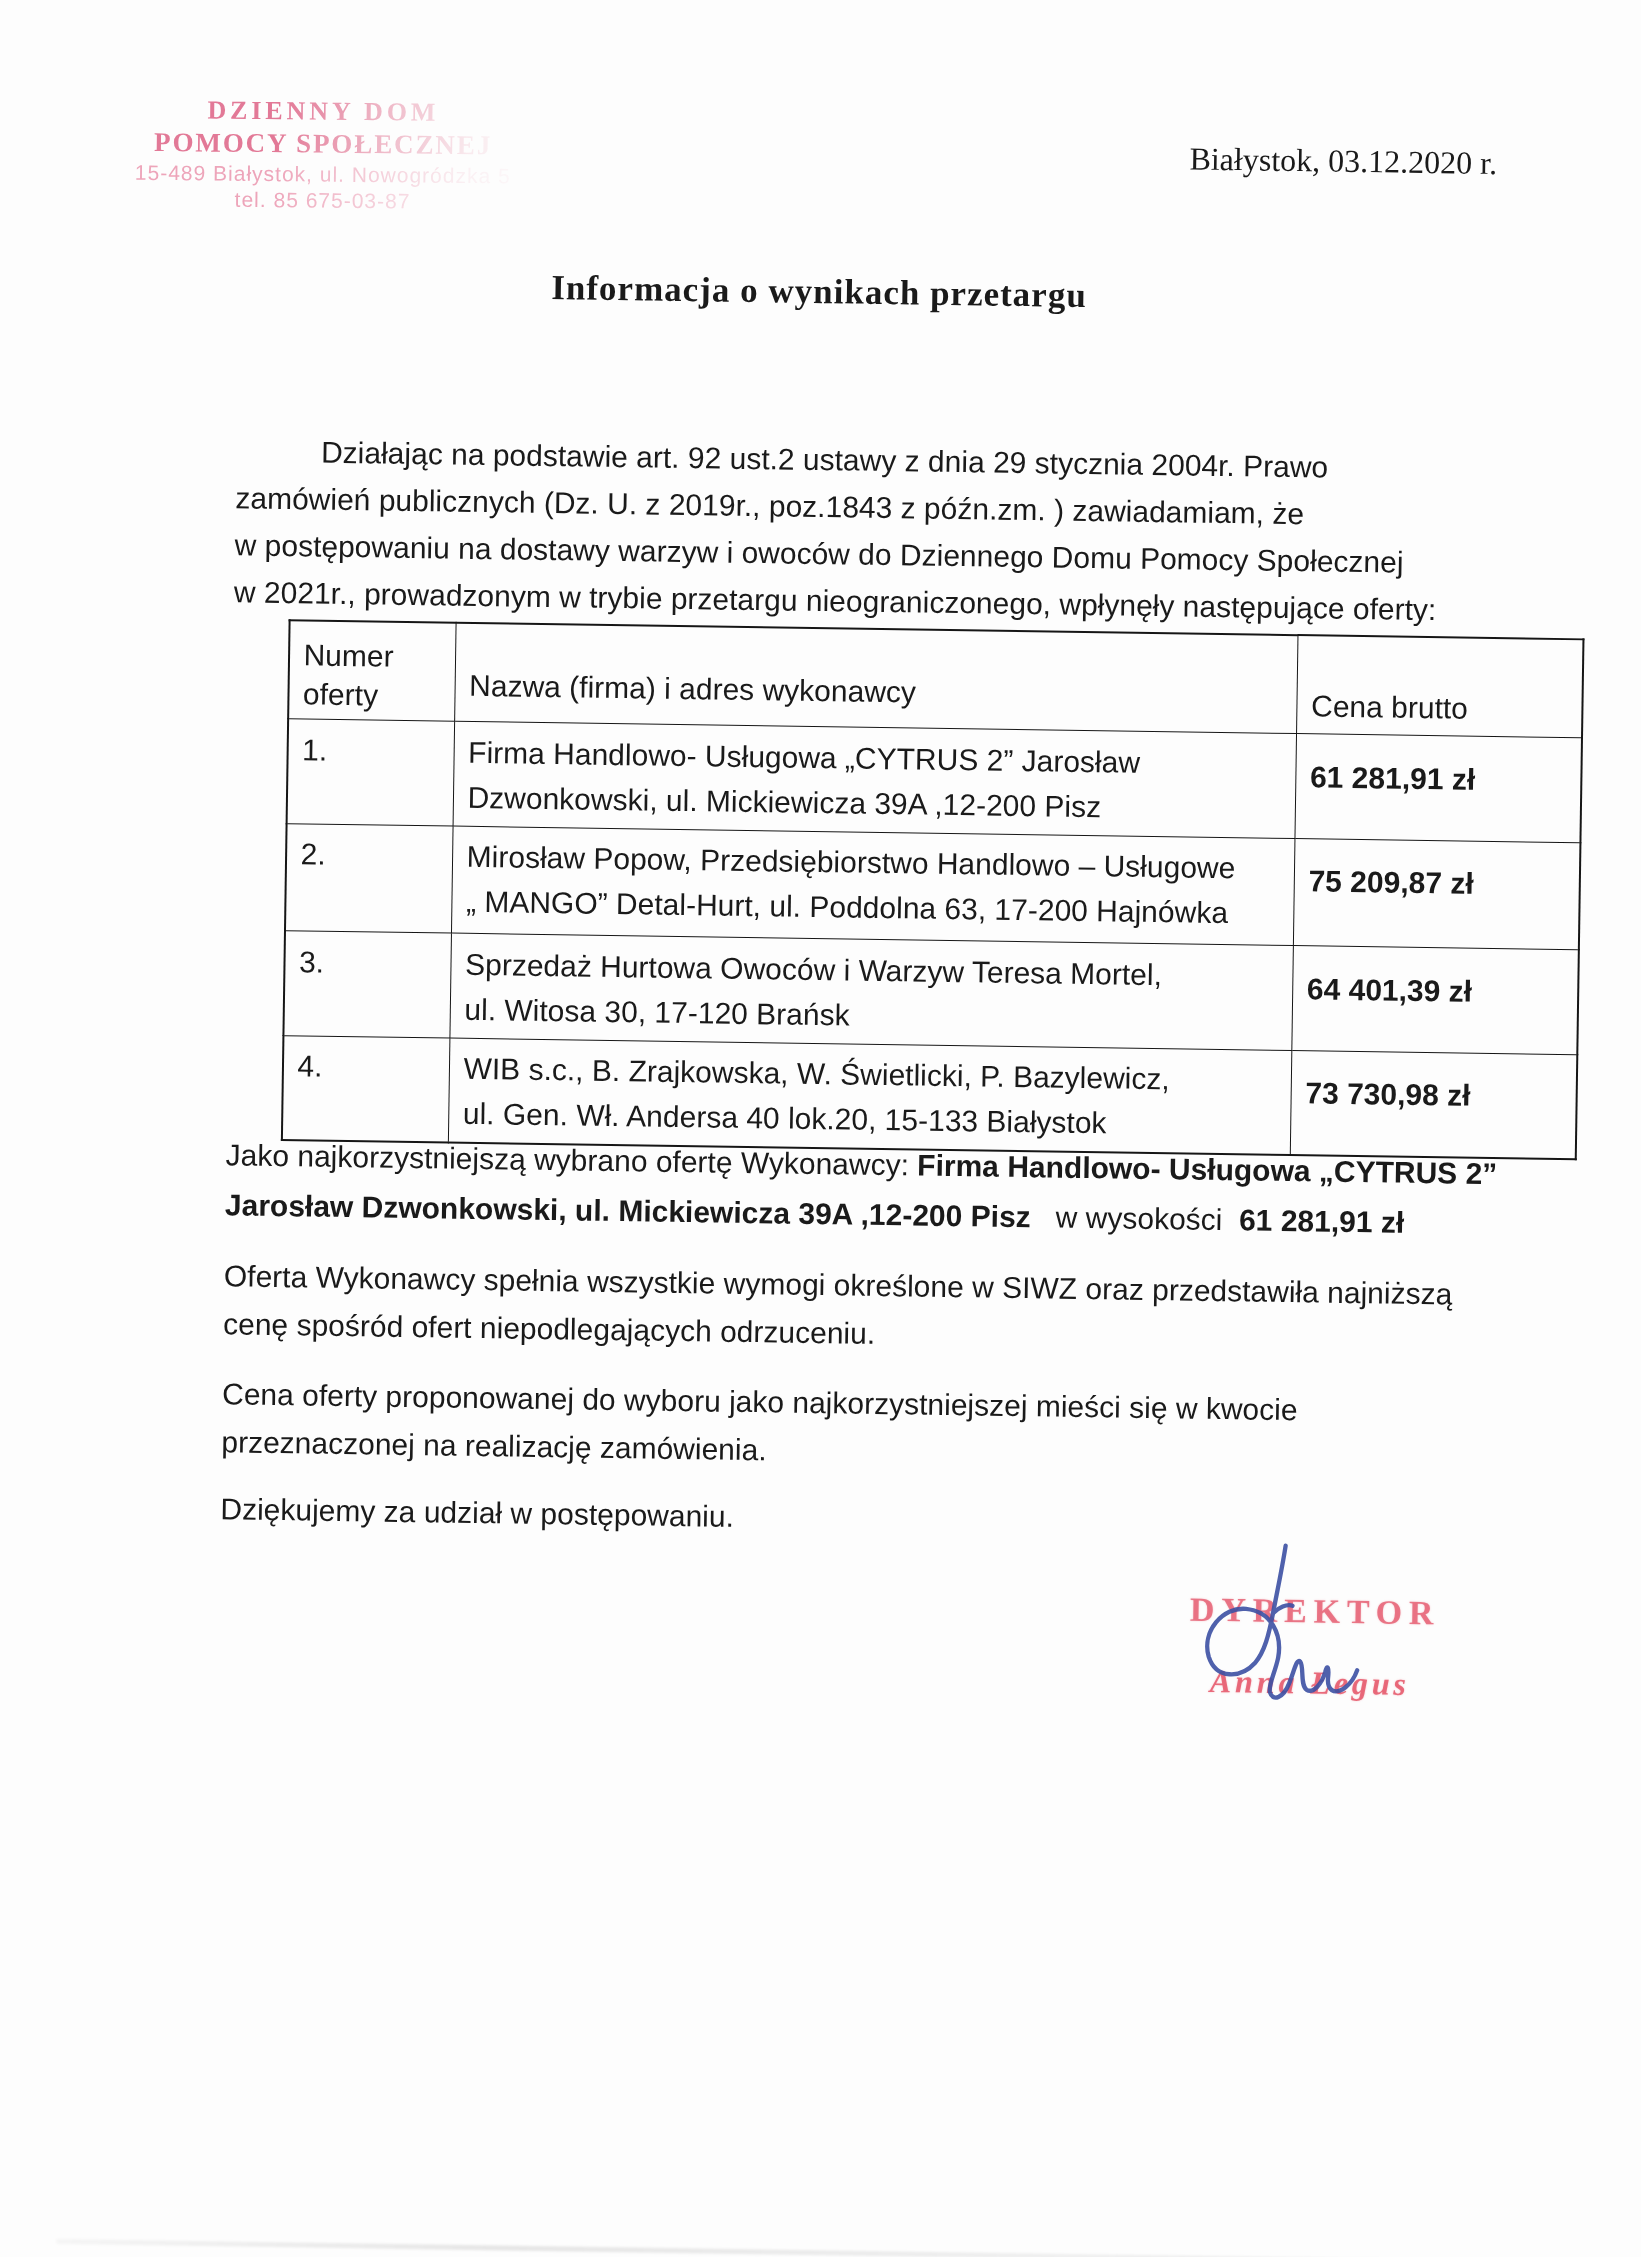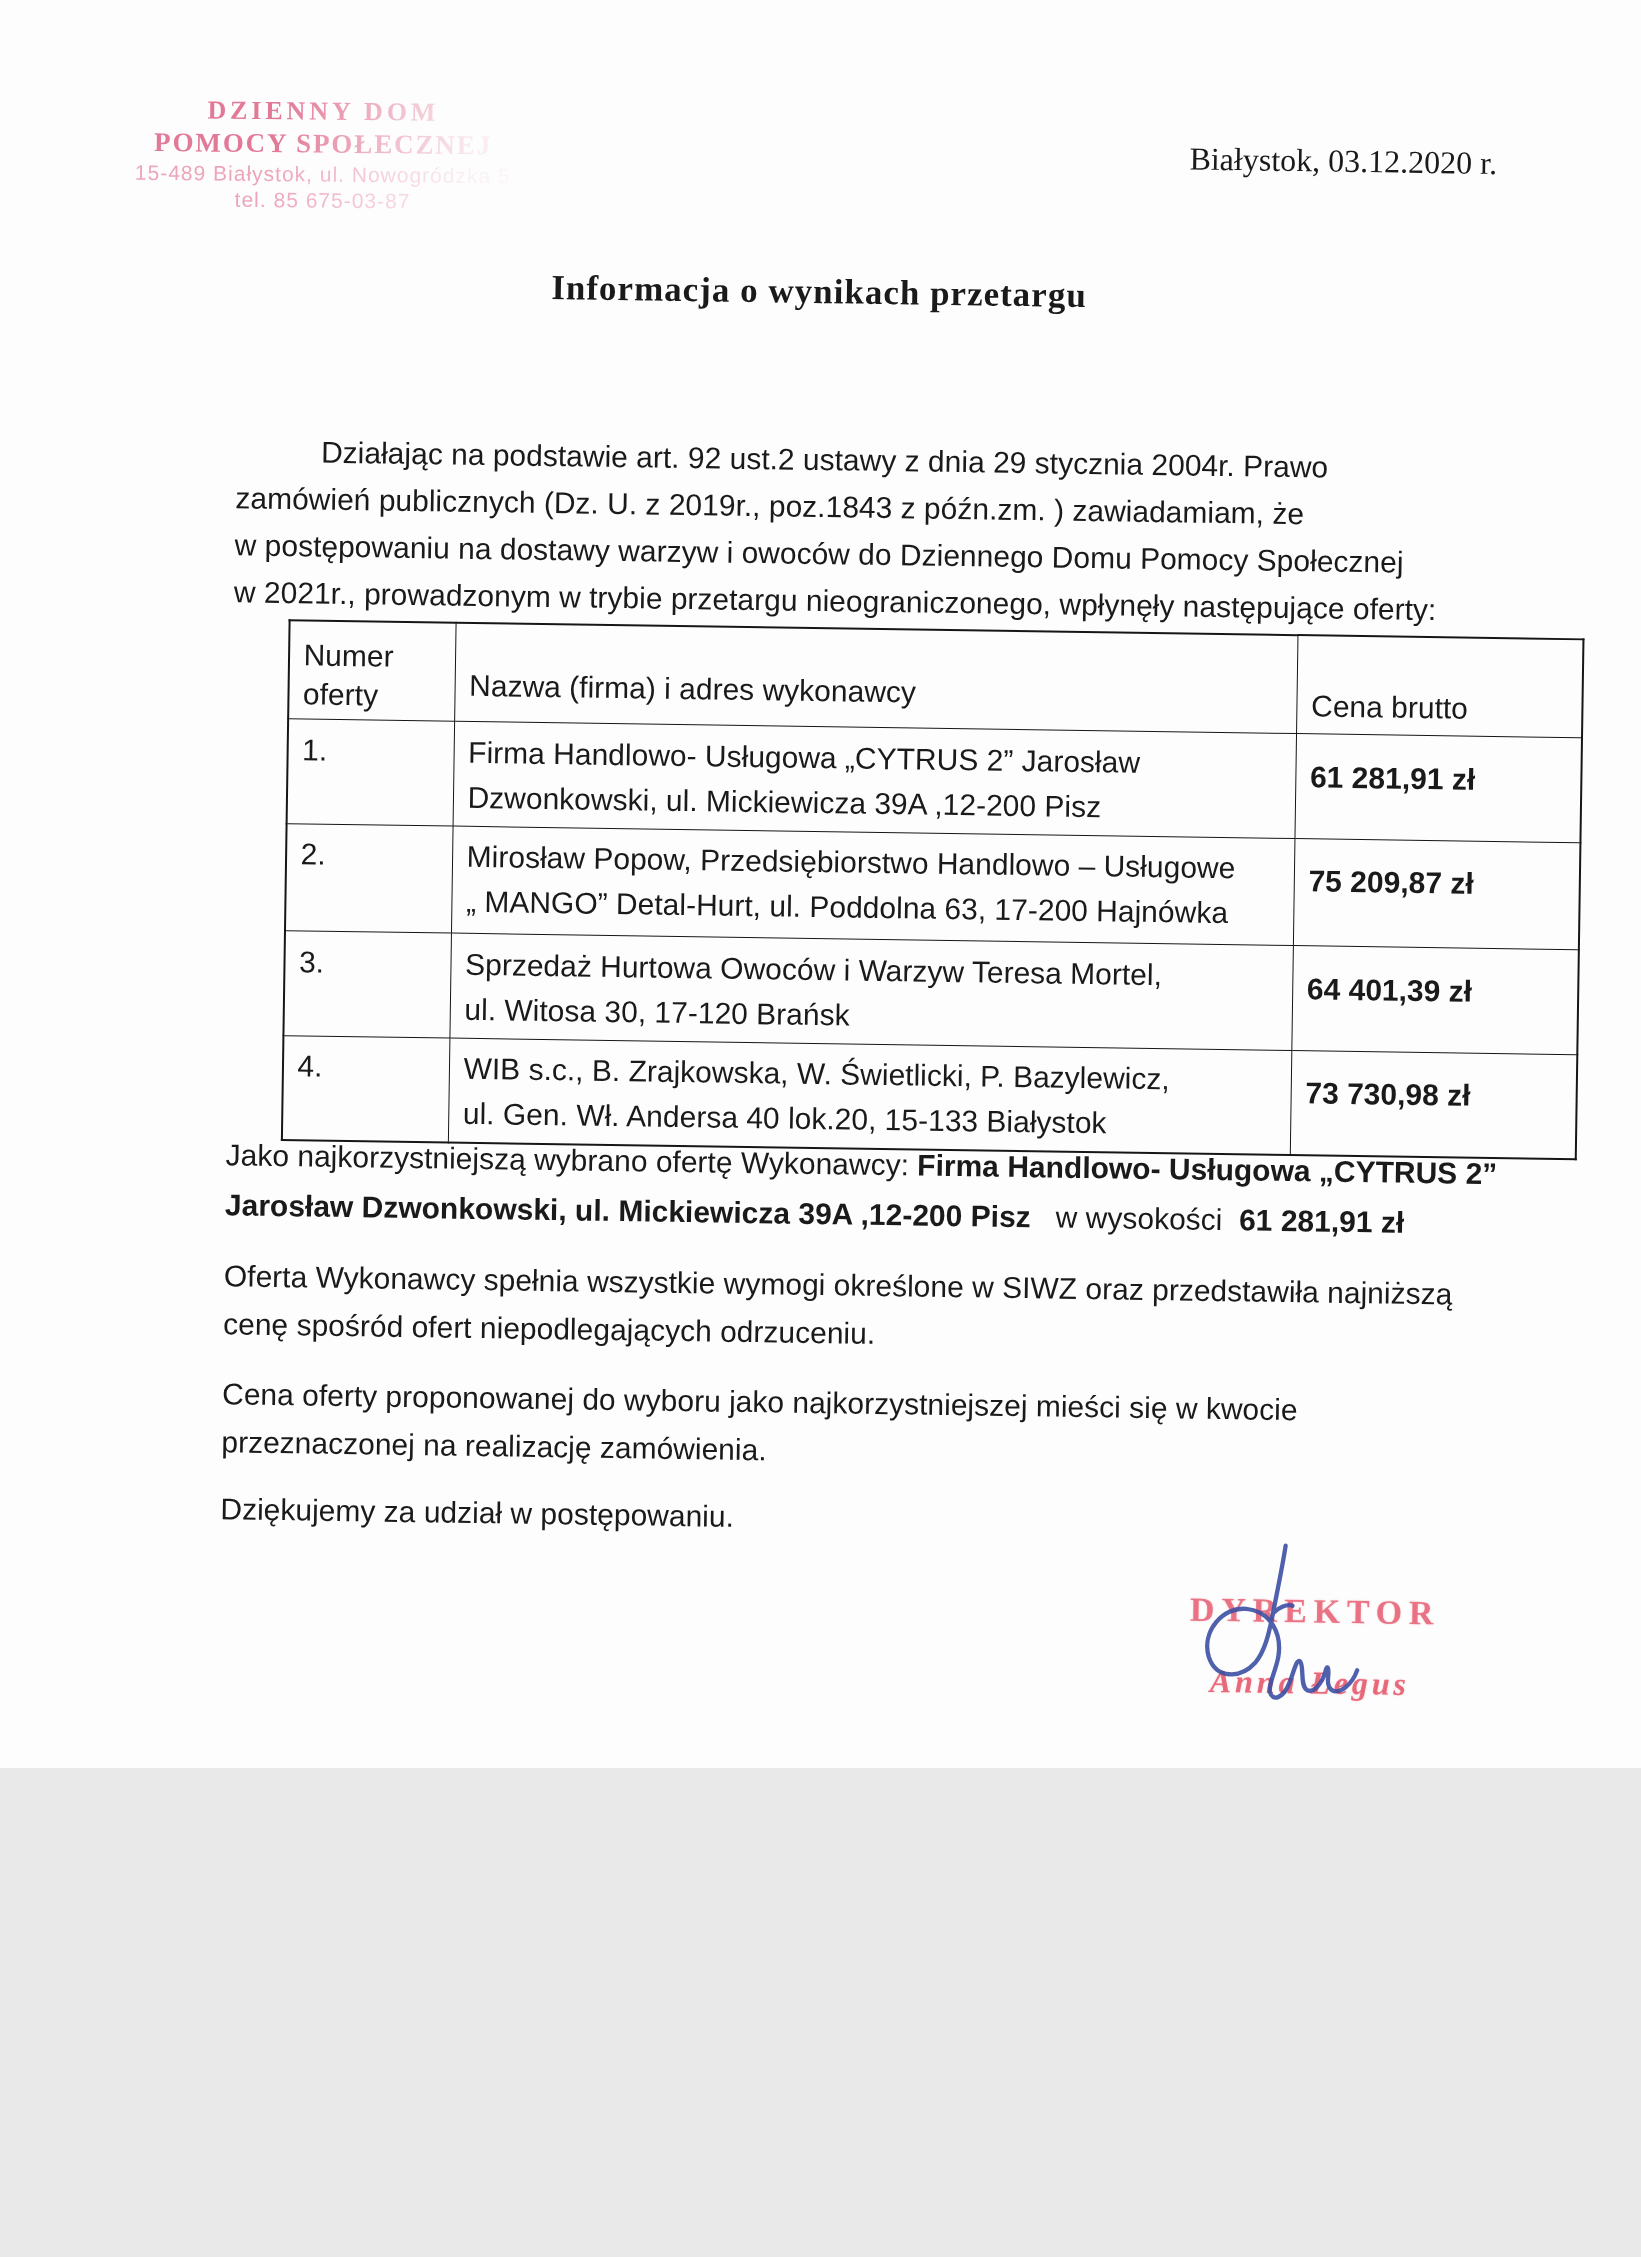--- a/index.html
+++ b/index.html
@@ -1,19 +1,19 @@
 <!DOCTYPE html>
 <html lang="pl"><head>
 <meta charset="utf-8">
 <title>Informacja o wynikach przetargu</title>
 <style>
   html,body{margin:0;padding:0;background:#e9e9e9;}
   .page{
     position:relative;
-    width:1641px;height:1768px;
+    width:1641px;height:2257px;
     background:#fdfdfd;
     overflow:hidden;
     font-family:"Liberation Sans",sans-serif;
     color:#1a1a1a;
   }
   .tilt{
     position:absolute;inset:0;
     transform:rotate(0.85deg);
     transform-origin:821px 193px;
   }

